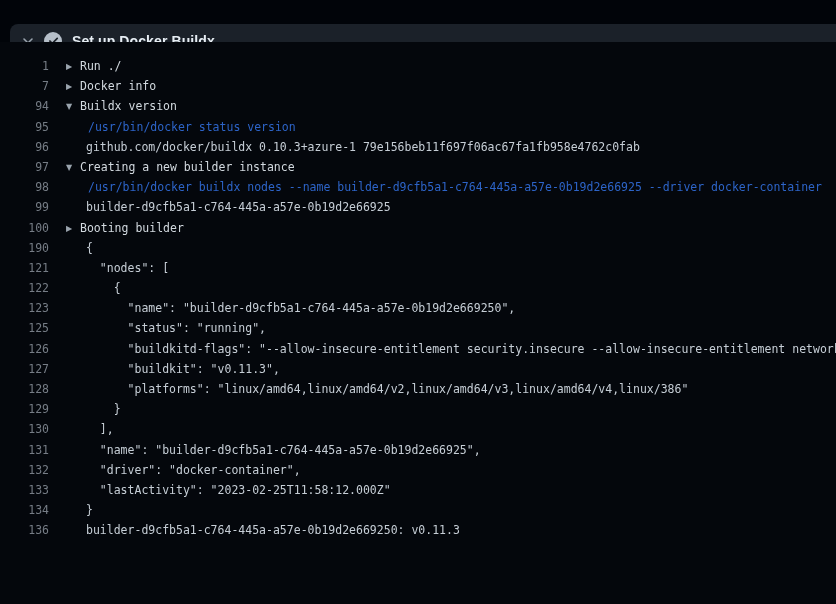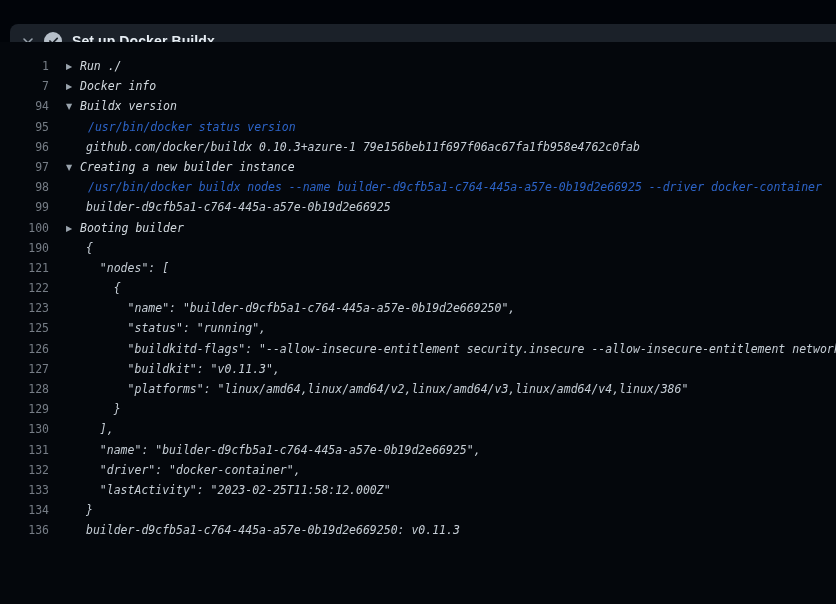--- a/index.html
+++ b/index.html
@@ -48,21 +48,21 @@
   .row{
     height:20.2px;line-height:20.2px;
     display:flex;align-items:baseline;
     white-space:pre;overflow:hidden;
   }
   .num{
     flex:none;width:49px;text-align:right;
     color:var(--line-number);
     cursor:pointer;
   }
-  .content{flex:none;font-style:italic;}
+  .content{flex:none;}
   .content.group{margin-left:17px;color:var(--group-text);cursor:pointer;}
   .content.output{margin-left:37px;color:var(--output-text);}
   .content.command{margin-left:39px;color:var(--command-blue);}
   .tri{
     display:inline-block;width:14px;
     font-size:8px;color:var(--toggle-gray);
     font-family:"DejaVu Sans",sans-serif;
     vertical-align:1px;
   }
 </style>

